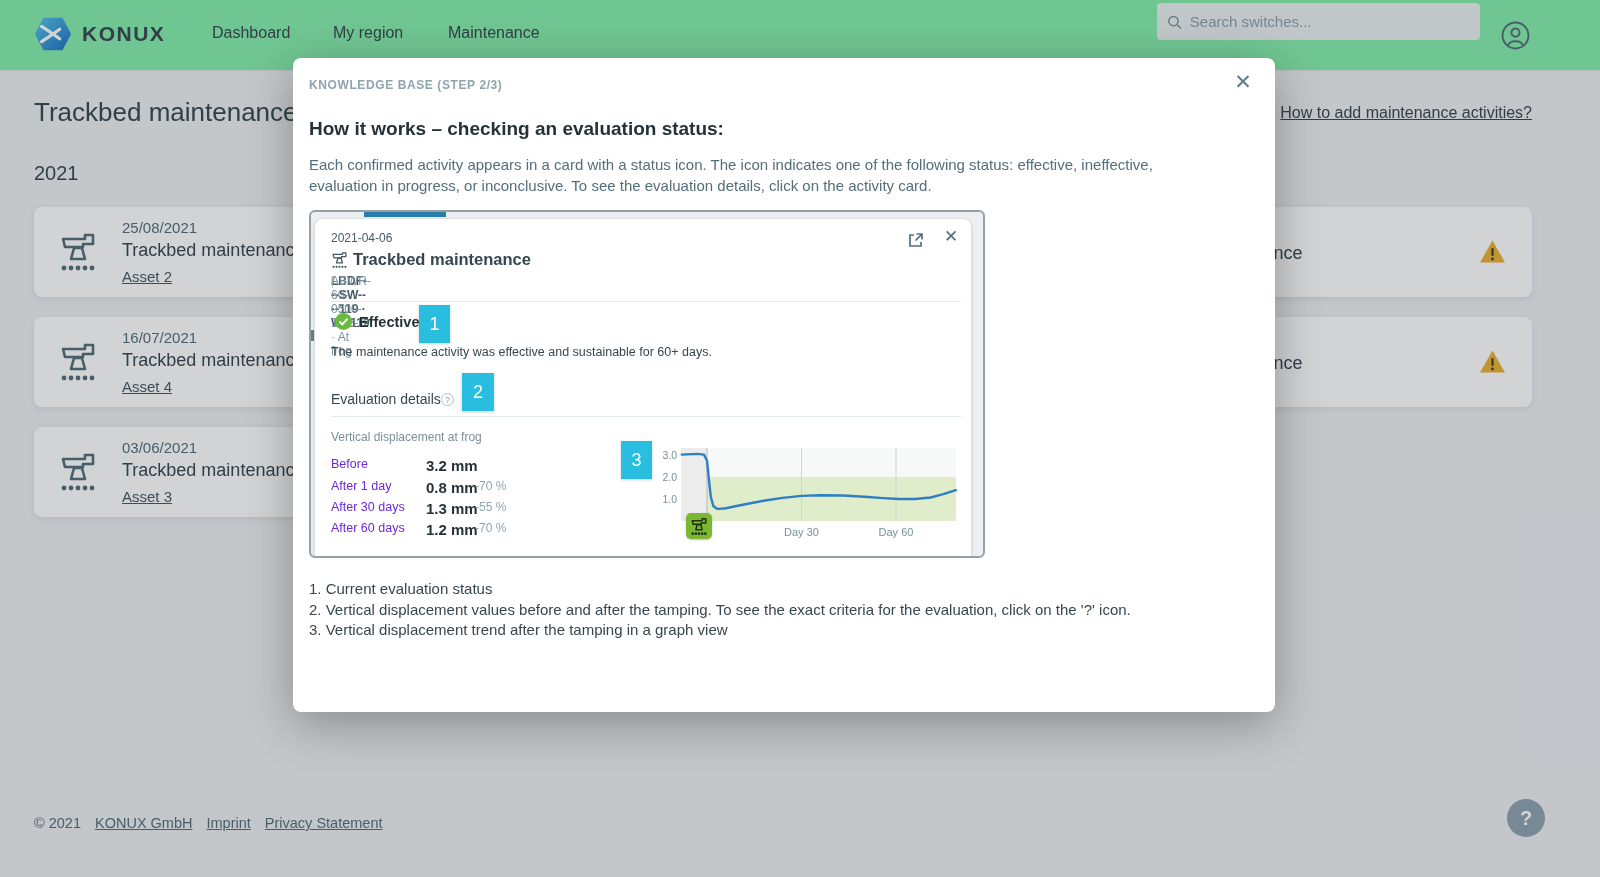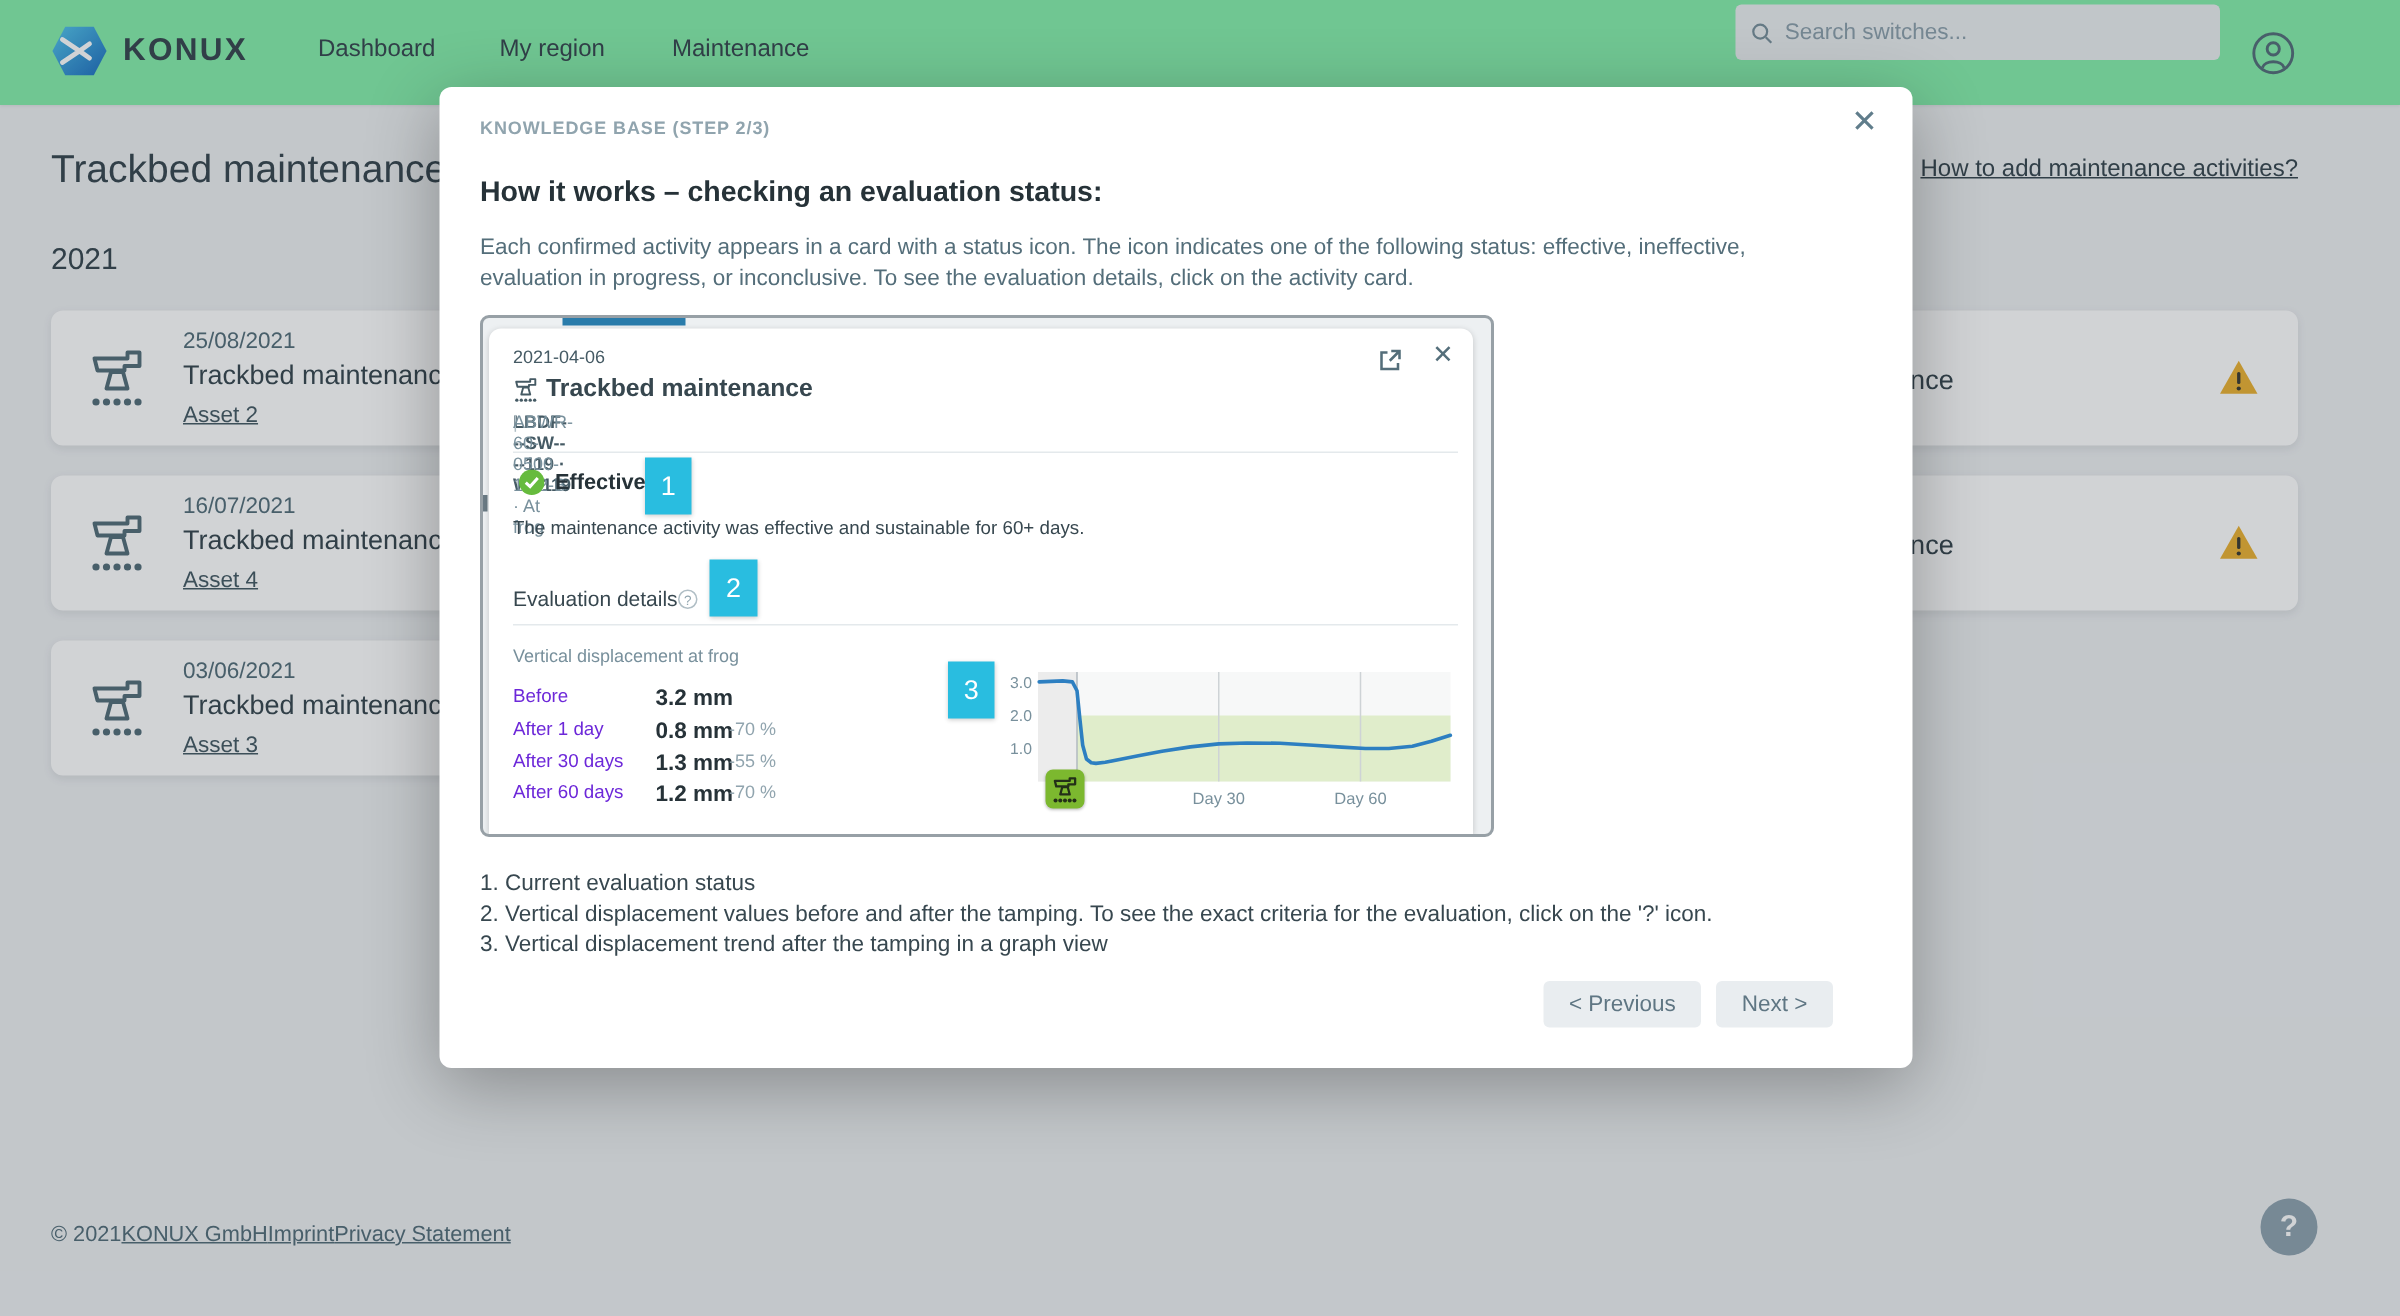--- a/index.html
+++ b/index.html
@@ -29,32 +29,32 @@
   .card { position:absolute; background:#ffffff; border-radius:8px; box-shadow:0 2px 6px rgba(60,70,80,.10); height:90px; }
   .card.left { left:34px; width:734px; }
   .card.right { left:780px; width:752px; }
   .c-icon { position:absolute; left:24px; top:24px; width:40px; height:42px; }
   .c-date { position:absolute; left:88px; top:12px; font-size:15px; color:#546e7a; }
   .c-title { position:absolute; left:88px; top:33px; font-size:18px; color:#37474f; }
   .c-title.rt { left:340px; top:36px; }
   .c-asset { position:absolute; left:88px; top:61px; font-size:15px; color:#455a64; text-decoration:underline; cursor:pointer; }
   .warn { position:absolute; right:26px; top:32px; width:27px; height:25px; }
 
-  .footer { position:absolute; left:34px; top:815px; display:flex; gap:0; font-size:14.5px; color:#546e7a; }
+  .footer { position:absolute; left:34px; top:815px; display:flex; gap:14px; font-size:14.5px; color:#546e7a; }
   .footer a { color:#546e7a; text-decoration:underline; cursor:pointer; }
   .help-fab { position:absolute; left:1507px; top:799px; width:38px; height:38px; border-radius:50%;
               background:#8fa3b0; color:#ffffff; font-size:20px; font-weight:700; display:flex;
               align-items:center; justify-content:center; cursor:pointer; }
 
   
   .overlay { position:absolute; inset:0; background:rgba(25,35,46,.20); }
 
   
   .modal { position:absolute; left:293px; top:58px; width:982px; height:654px; background:#ffffff;
-           border-radius:8px; box-shadow:0 12px 48px rgba(0,0,0,.30); padding:20px 27px; }
+           border-radius:8px; box-shadow:0 12px 48px rgba(0,0,0,.30); padding:20px 16px; }
   .eyebrow { font-size:12px; letter-spacing:.6px; color:#90a4ae; font-weight:700; }
   .m-close { position:absolute; right:18px; top:10px; font-size:21px; color:#607d8b; cursor:pointer;
              width:28px; height:28px; text-align:center; line-height:28px; }
   .m-title { margin-top:26px; font-size:19px; font-weight:700; color:#263238; }
   .m-desc { margin-top:14px; font-size:15px; line-height:21px; color:#546e7a; max-width:860px; }
 
   .shot { position:relative; margin-top:14px; width:676px; height:348px; border:2px solid #97a0a6;
           border-radius:6px; background:#edf0f2; overflow:hidden; }
   .shot * { position:absolute; }
   .blue-tab { left:53px; top:0; width:82px; height:5px; background:#2a7cab; }
@@ -310,17 +310,13 @@
       </svg>
     </div>
   </div>
 
   <div class="m-notes">
     <div>1. Current evaluation status</div>
     <div>2. Vertical displacement values before and after the tamping. To see the exact criteria for the evaluation, click on the '?' icon.</div>
     <div>3. Vertical displacement trend after the tamping in a graph view</div>
   </div>
 
-  <div class="m-buttons">
-    <button class="m-btn">&lt; Previous</button>
-    <button class="m-btn">Next &gt;</button>
-  </div>
 </div>
 
 </body></html>

